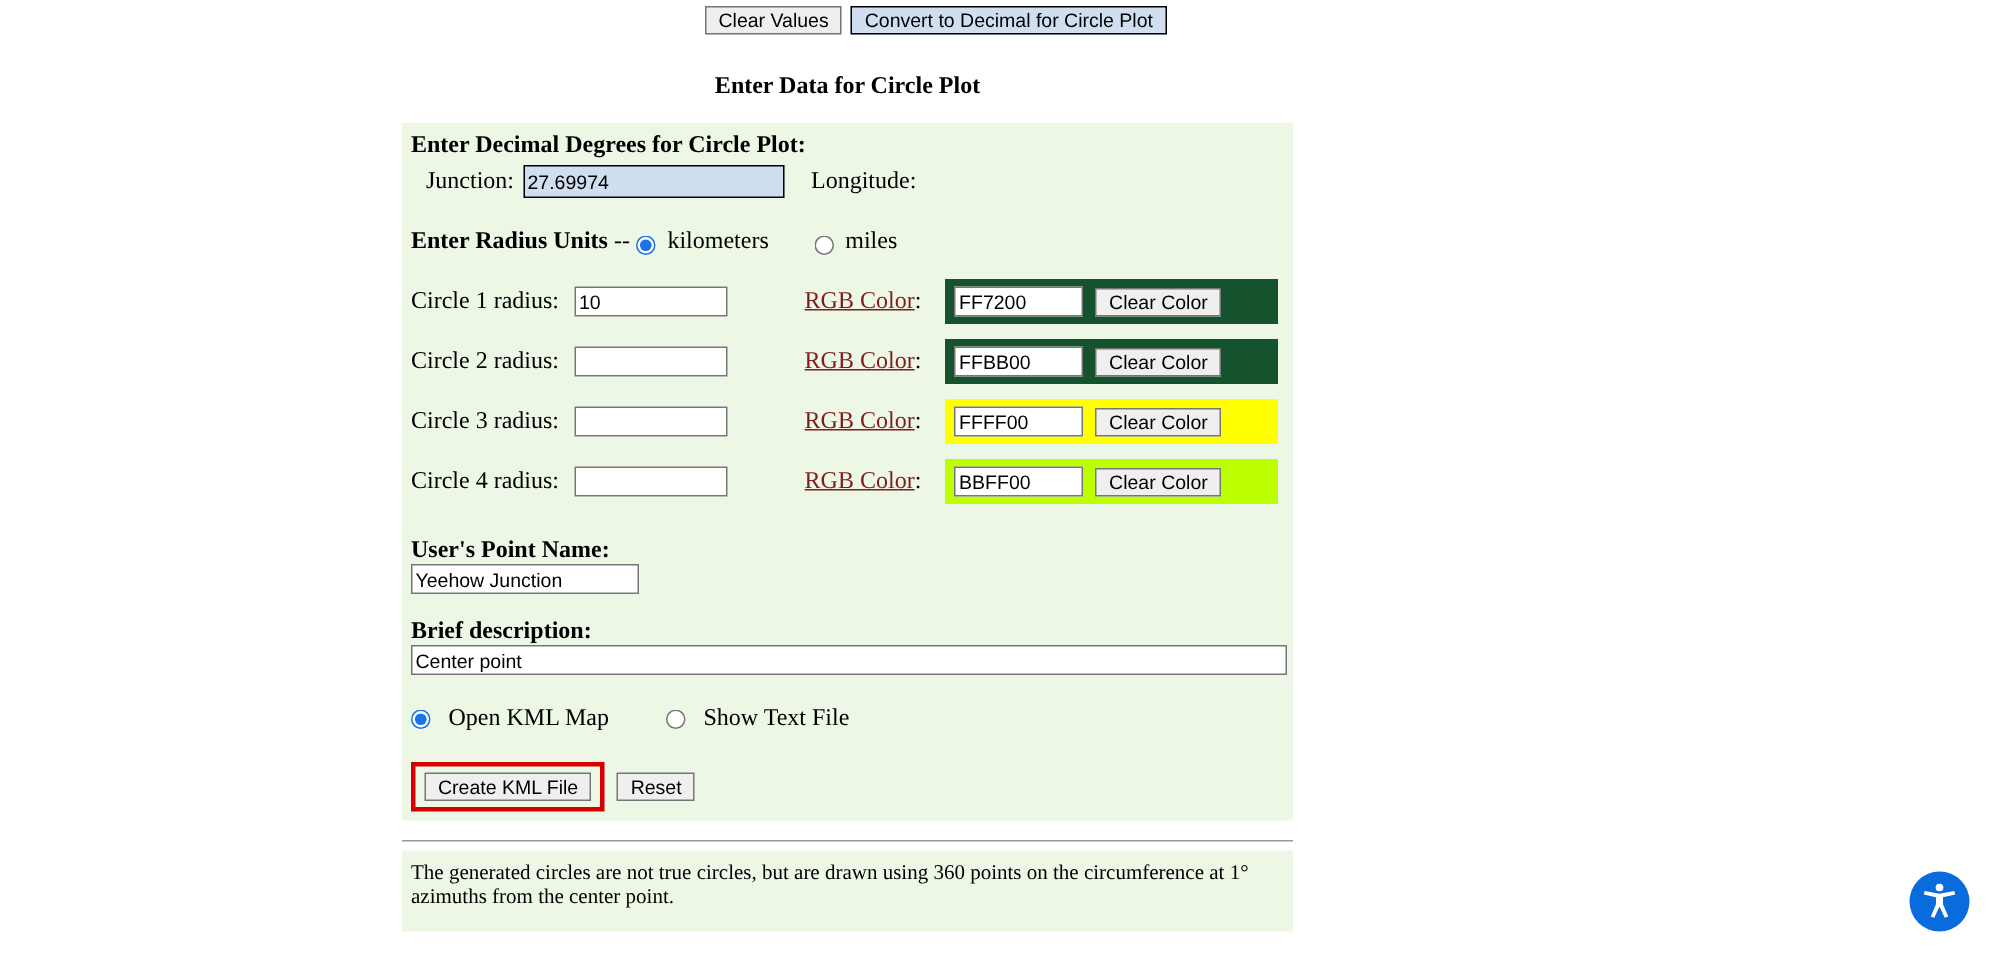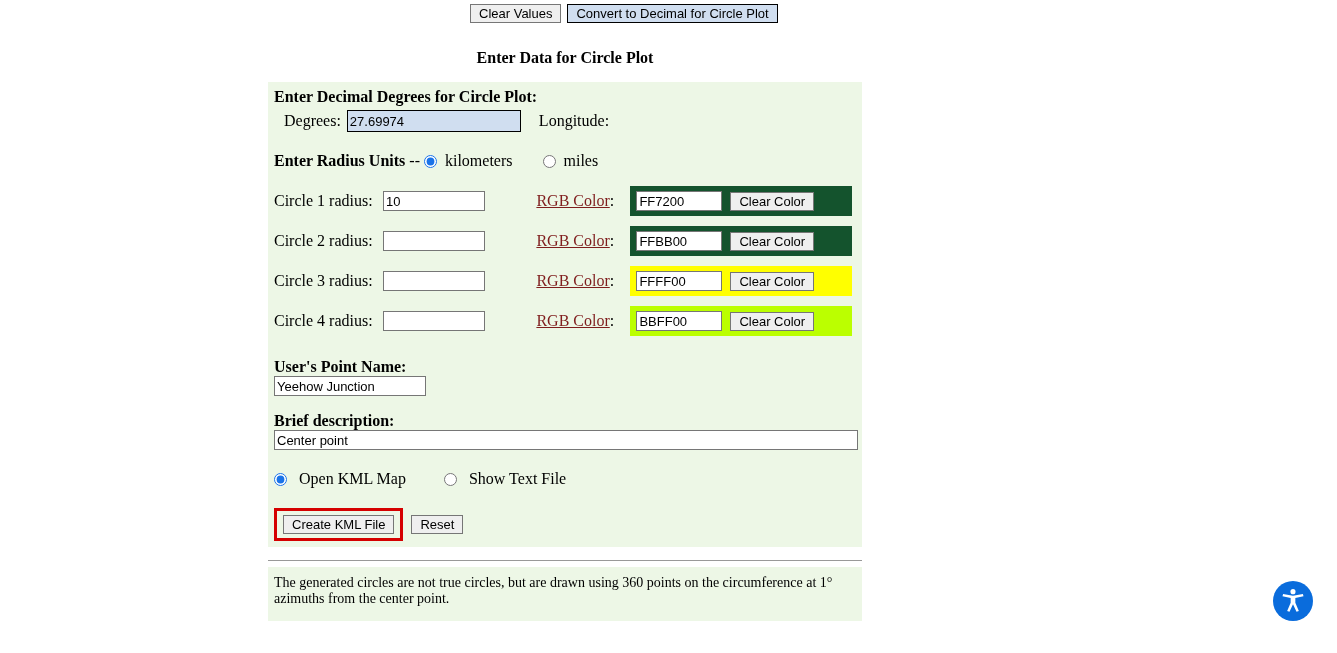--- a/index.html
+++ b/index.html
@@ -75,21 +75,21 @@
     border: 1px solid #000;
     font-family: Arial, sans-serif;
     font-size: 13px;
     padding: 0 2px;
   }
   .radius-section {
     margin-top: 20px;
   }
   .units-row {
     display: flex;
-    align-items: center;
+    align-items: flex-end;
     gap: 4px;
   }
   table.circle-table {
     border-collapse: separate;
     border-spacing: 0 10px;
     margin-top: 6px;
     width: 100%;
   }
   table.circle-table td {
     vertical-align: middle;
@@ -229,21 +229,21 @@
   <div class="top-buttons">
     <button class="btn-default">Clear Values</button>
     <button class="btn-convert">Convert to Decimal for Circle Plot</button>
   </div>
 
   <div class="section-heading">Enter Data for Circle Plot</div>
 
   <div class="panel">
     <div class="bold">Enter Decimal Degrees for Circle Plot:</div>
     <div class="coord-row">
-      <span>Degrees:</span>
+      <span>Junction:</span>
       <input type="text" value="27.69974" style="">
       <span style="margin-left:12px">Longitude:</span>
     </div>
 
     <div class="radius-section">
       <div class="units-row">
         <span class="bold">Enter Radius Units</span>
         <span> -- </span>
         <input type="radio" name="units" checked="" style="">
         <span class="gap-right">kilometers</span>

